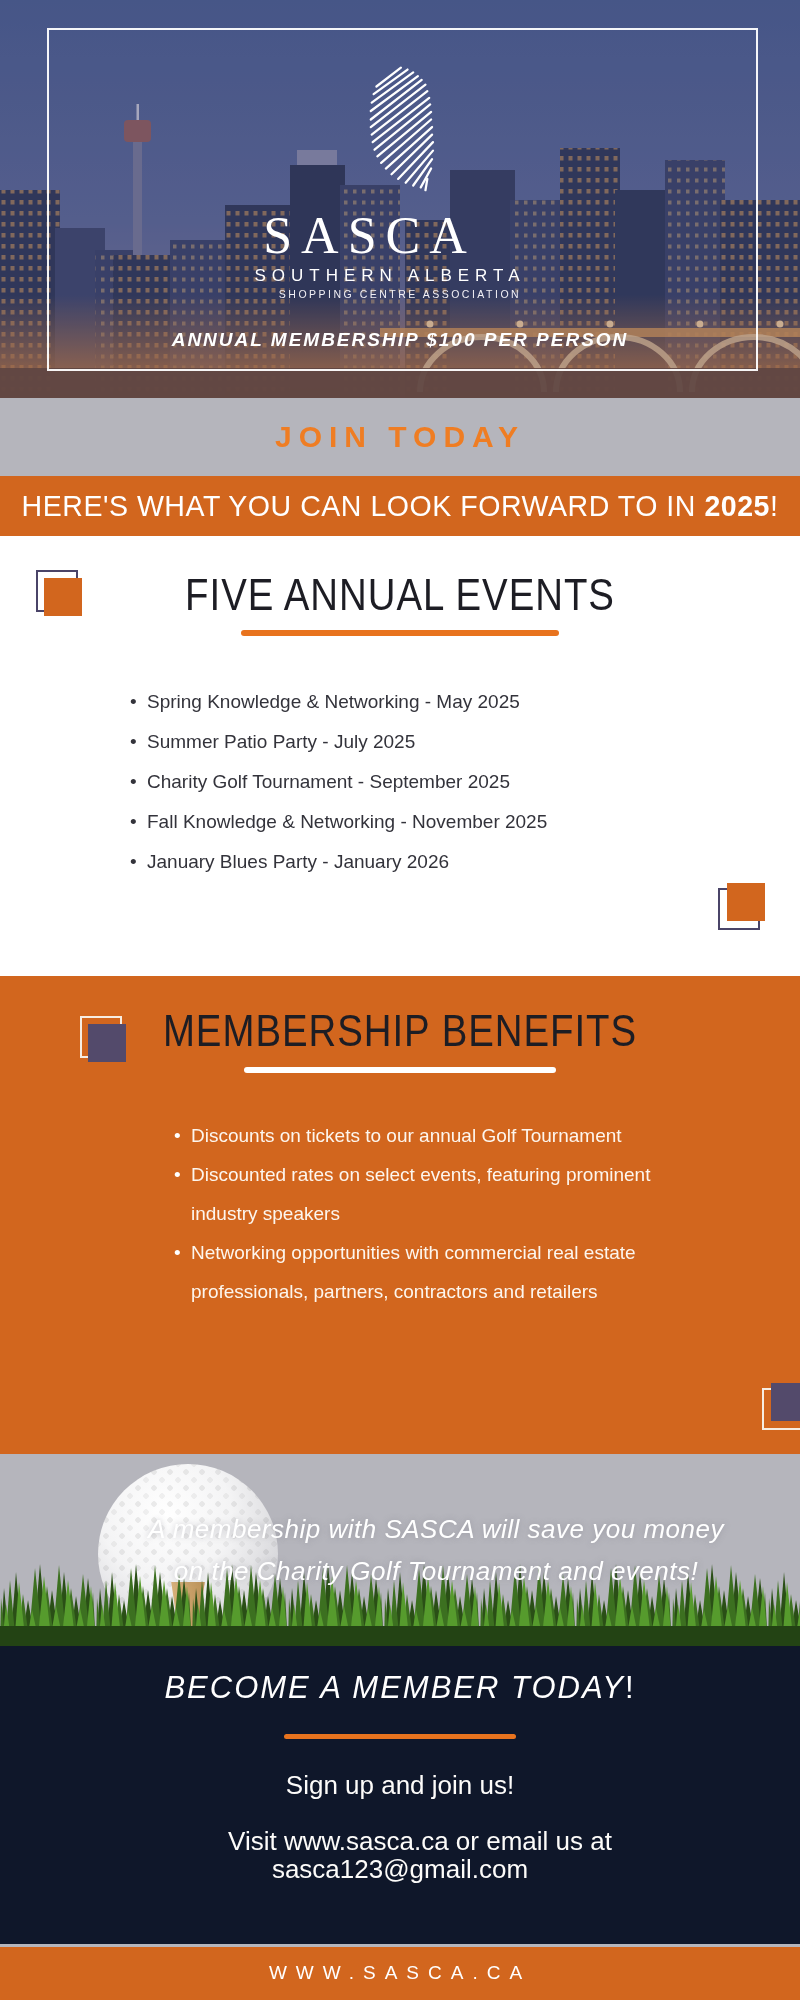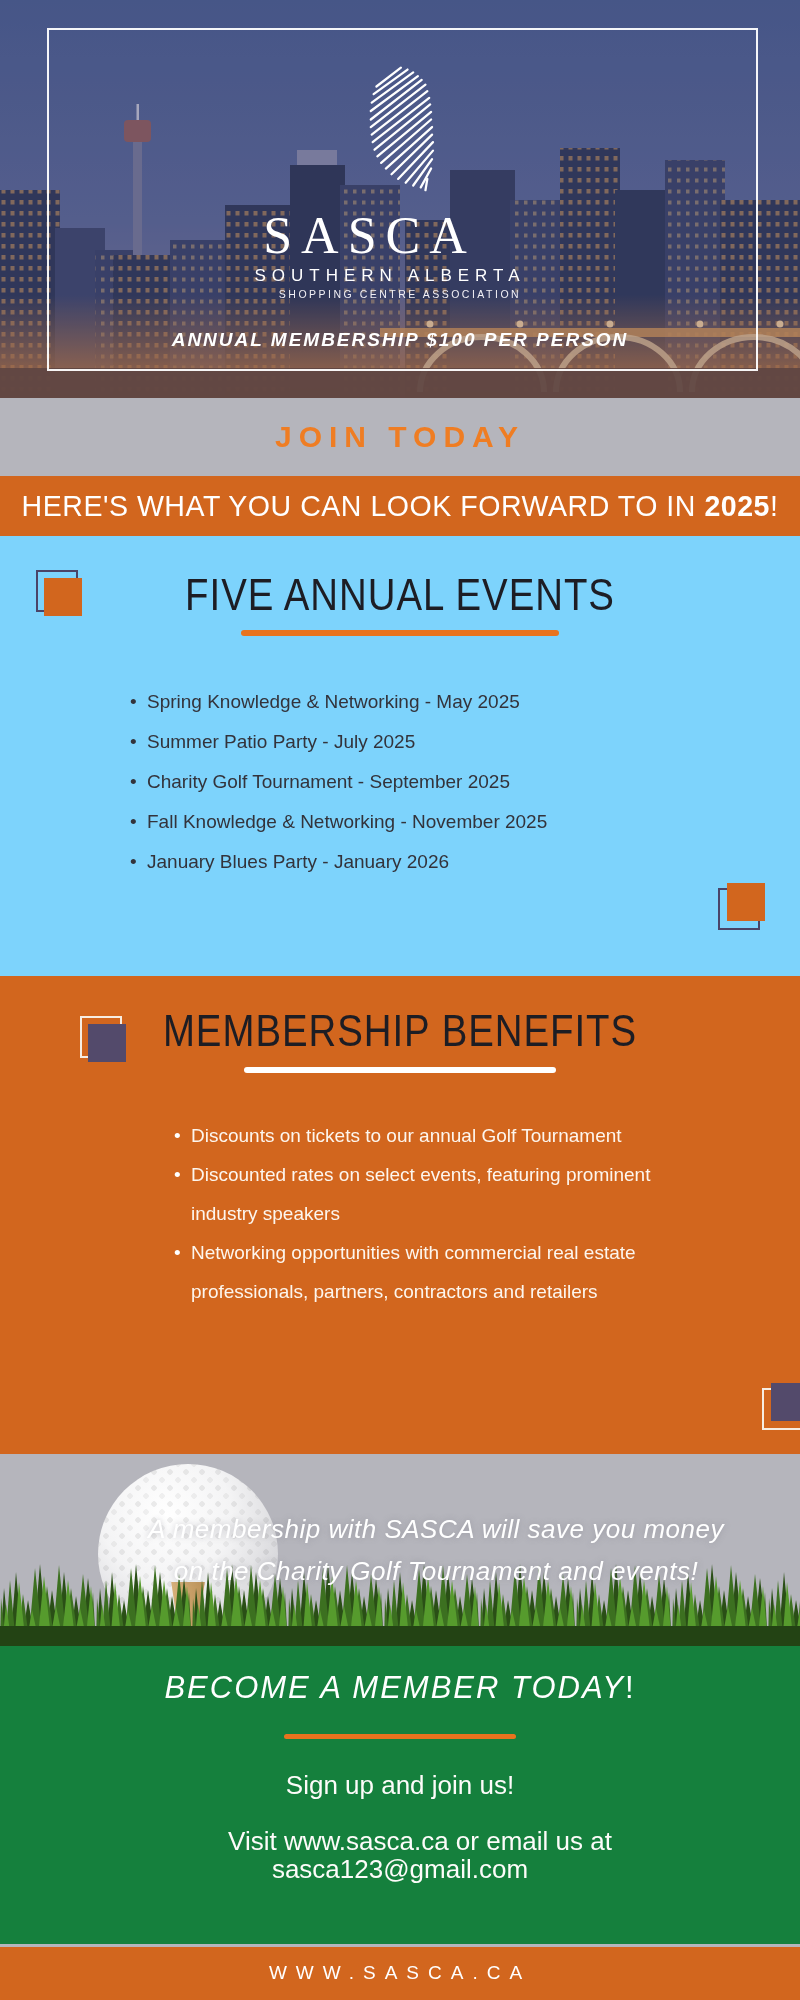--- a/index.html
+++ b/index.html
@@ -59,21 +59,21 @@
     position:absolute; left:0; width:800px; text-align:center;
     font-size:40px; font-weight:400; letter-spacing:1px; color:#1d1d24;
     transform:scale(0.96,1.12); transform-origin:center; white-space:nowrap;
   }
   .underline { position:absolute; border-radius:4px; }
   .deco { position:absolute; }
   .deco .outline { position:absolute; width:38px; height:38px; border:2px solid; background:transparent; }
   .deco .fill { position:absolute; width:38px; height:38px; }
 
   
-  .events { height:440px; background:#7dd3fc; }
+  .events { height:440px; background:#ffffff; }
   .events .sec-title { top:36px; }
   .events .underline { left:241px; top:94px; width:318px; height:6px; background:#e8731e; }
   .bullets { position:absolute; margin:0; padding:0; list-style:none; }
   .bullets li { position:relative; margin-left:147px; color:#33333b; font-size:19px; }
   .bullets li::before { content:"\2022"; position:absolute; left:-17px; }
   .events .bullets { top:146px; }
   .events .bullets li { line-height:40px; }
 
   
   .benefits { height:478px; background:#d2661e;padding-left:44px; }
@@ -103,21 +103,21 @@
   .golf-quote {
     position:absolute; left:0; width:800px; text-align:center;
     color:#fff; font-size:26px; font-style:italic; letter-spacing:0.5px;
     text-shadow:0 0 6px rgba(120,120,130,0.45);
     margin-left:36px;
   }
   .golf-quote.l1 { top:60px; }
   .golf-quote.l2 { top:102px; }
 
   
-  .cta { height:298px; background:#15803d; }
+  .cta { height:298px; background:#0f172a; }
   .cta-title {
     position:absolute; left:0; width:800px; top:24px; text-align:center;
     color:#fff; font-size:31px; letter-spacing:2px;
   }
   .cta-title .it { font-style:italic; }
   .cta .underline { left:284px; top:88px; width:232px; height:5px; background:#e8731e; }
   .cta-line { position:absolute; left:0; width:800px; text-align:center; color:#fdfcfa; font-size:26px; }
   .cta-line.l1 { top:124px; }
   .cta-line.l2 { top:180px;padding-left:20px; }
   .cta-line.l3 { top:208px; }

